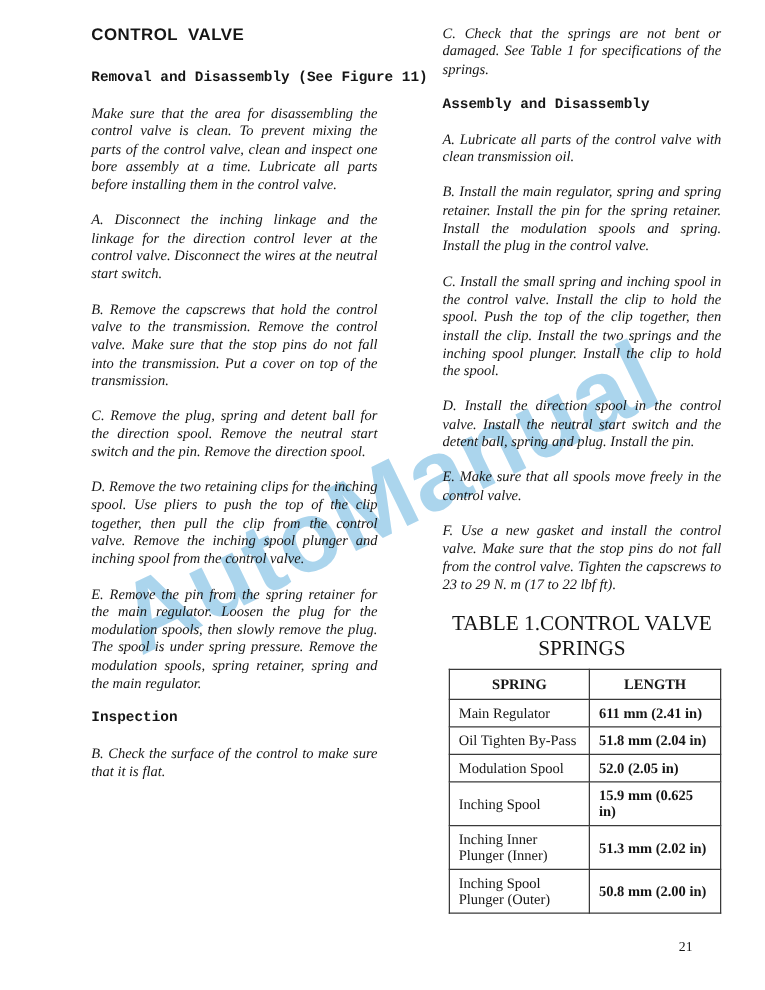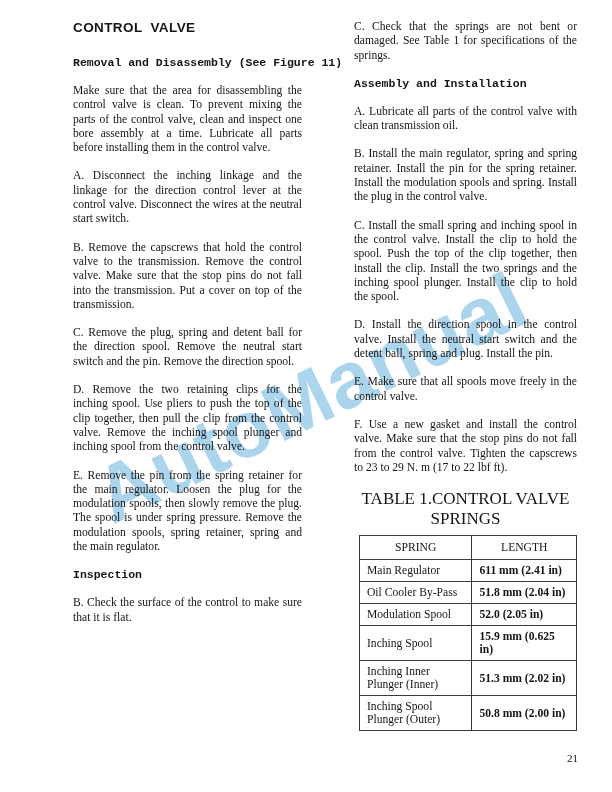--- a/index.html
+++ b/index.html
@@ -53,48 +53,49 @@
     font-size:11.5px;
     letter-spacing:0;
     white-space:nowrap;
     margin:6px 0 15px 0;
   }
   .para {
     font-size:11.6px;
     line-height:14.3px;
     text-align:justify;
     margin:0 0 14px 0;
+    font-style:italic;
   }
   .table-block { margin-top:12px; }
   .table-title {
     font-size:17px;
     text-align:center;
     margin:0 0 6px 0;
   }
   table.springs {
     border-collapse:collapse;
     width:218px;
     margin-left:5px;
     font-size:11.6px;
   }
   table.springs th, table.springs td {
     border:1.2px solid #3a3a3a;
     padding:4px 7px;
     vertical-align:middle;
   }
   table.springs th {
-    font-weight:normal;
+    font-weight:bold;
     text-align:center;
     padding:5px 7px;
   }
   table.springs td.spring-name { width:108px; }
   table.springs td.spring-len  { width:100px;font-weight:bold; }
   .page-number {
     position:absolute;
-    left:567px; top:752px;
+    left:543px; top:752px;
     font-size:11px;
     z-index:1;
   }
 </style>
 </head>
 <body>
 
 <div class="page">
 
   <div class="watermark">AutoManual</div>
@@ -109,21 +110,21 @@
       <p class="para">B. Remove the capscrews that hold the control valve to the transmission. Remove the control valve. Make sure that the stop pins do not fall into the transmission. Put a cover on top of the transmission.</p>
       <p class="para">C. Remove the plug, spring and detent ball for the direction spool. Remove the neutral start switch and the pin. Remove the direction spool.</p>
       <p class="para">D. Remove the two retaining clips for the inching spool. Use pliers to push the top of the clip together, then pull the clip from the control valve. Remove the inching spool plunger and inching spool from the control valve.</p>
       <p class="para">E. Remove the pin from the spring retainer for the main regulator. Loosen the plug for the modulation spools, then slowly remove the plug. The spool is under spring pressure. Remove the modulation spools, spring retainer, spring and the main regulator.</p>
       <h2 class="section-heading">Inspection</h2>
       <p class="para">B. Check the surface of the control to make sure that it is flat.</p>
     </div>
 
     <div class="col-right">
       <p class="para">C. Check that the springs are not bent or damaged. See Table 1 for specifications of the springs.</p>
-      <h2 class="section-heading">Assembly and Installation</h2>
+      <h2 class="section-heading">Assembly and Disassembly</h2>
       <p class="para">A. Lubricate all parts of the control valve with clean transmission oil.</p>
       <p class="para">B. Install the main regulator, spring and spring retainer. Install the pin for the spring retainer. Install the modulation spools and spring. Install the plug in the control valve.</p>
       <p class="para">C. Install the small spring and inching spool in the control valve. Install the clip to hold the spool. Push the top of the clip together, then install the clip. Install the two springs and the inching spool plunger. Install the clip to hold the spool.</p>
       <p class="para">D. Install the direction spool in the control valve. Install the neutral start switch and the detent ball, spring and plug. Install the pin.</p>
       <p class="para">E. Make sure that all spools move freely in the control valve.</p>
       <p class="para">F. Use a new gasket and install the control valve. Make sure that the stop pins do not fall from the control valve. Tighten the capscrews to 23 to 29 N. m (17 to 22 lbf ft).</p>
 
       <div class="table-block">
         <div class="table-title">TABLE 1.CONTROL VALVE SPRINGS</div>
         <table class="springs">
@@ -132,21 +133,21 @@
               <th>SPRING</th>
               <th>LENGTH</th>
             </tr>
           </thead>
           <tbody>
             <tr>
               <td class="spring-name">Main Regulator</td>
               <td class="spring-len">611 mm (2.41 in)</td>
             </tr>
             <tr>
-              <td class="spring-name">Oil Cooler By-Pass</td>
+              <td class="spring-name">Oil Tighten By-Pass</td>
               <td class="spring-len">51.8 mm (2.04 in)</td>
             </tr>
             <tr>
               <td class="spring-name">Modulation Spool</td>
               <td class="spring-len">52.0 (2.05 in)</td>
             </tr>
             <tr>
               <td class="spring-name">Inching Spool</td>
               <td class="spring-len">15.9 mm (0.625 in)</td>
             </tr>

